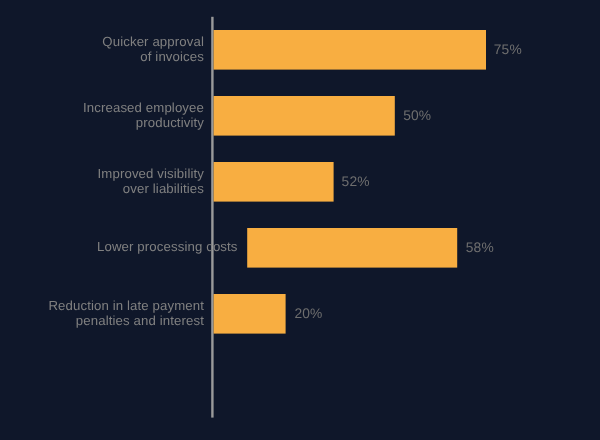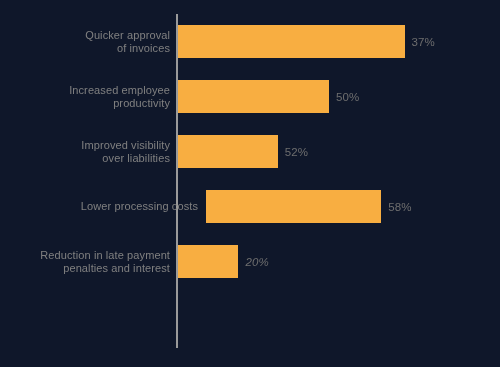--- a/index.html
+++ b/index.html
@@ -90,21 +90,21 @@
 
   <div id="axis-line" style="background: rgb(154, 154, 154);"></div>
 
   <div id="plot-area">
 
     <div class="bar-row" style="top:11px;">
       <div class="cat-label" style="color: rgb(128, 128, 128);">Quicker approval
 of invoices</div>
       <div class="bar-wrap">
         <div class="bar" title="75%" style="width: 226.5px; background: rgb(248, 174, 65);"></div>
-        <div class="bar-value" style="color: rgb(110, 110, 110);">37%</div>
+        <div class="bar-value" style="color: rgb(110, 110, 110);">75%</div>
       </div>
     </div>
 
     <div class="bar-row" style="top:66px;">
       <div class="cat-label" style="color: rgb(128, 128, 128);">Increased employee
 productivity</div>
       <div class="bar-wrap">
         <div class="bar" title="50%" style="width: 151px; background: rgb(248, 174, 65);"></div>
         <div class="bar-value" style="color: rgb(110, 110, 110);">50%</div>
       </div>
@@ -125,19 +125,19 @@
         <div class="bar" title="58%" style="width: 175.16px; background: rgb(248, 174, 65);"></div>
         <div class="bar-value" style="color: rgb(110, 110, 110);">58%</div>
       </div>
     </div>
 
     <div class="bar-row" style="top:231px;">
       <div class="cat-label" style="color: rgb(128, 128, 128);">Reduction in late payment
 penalties and interest</div>
       <div class="bar-wrap">
         <div class="bar" title="20%" style="width: 60.4px; background: rgb(248, 174, 65);"></div>
-        <div class="bar-value" style="color: rgb(110, 110, 110); font-style: italic;">20%</div>
+        <div class="bar-value" style="color: rgb(110, 110, 110);">20%</div>
       </div>
     </div>
 
 
   </div>
 </div>
 
 </body></html>

